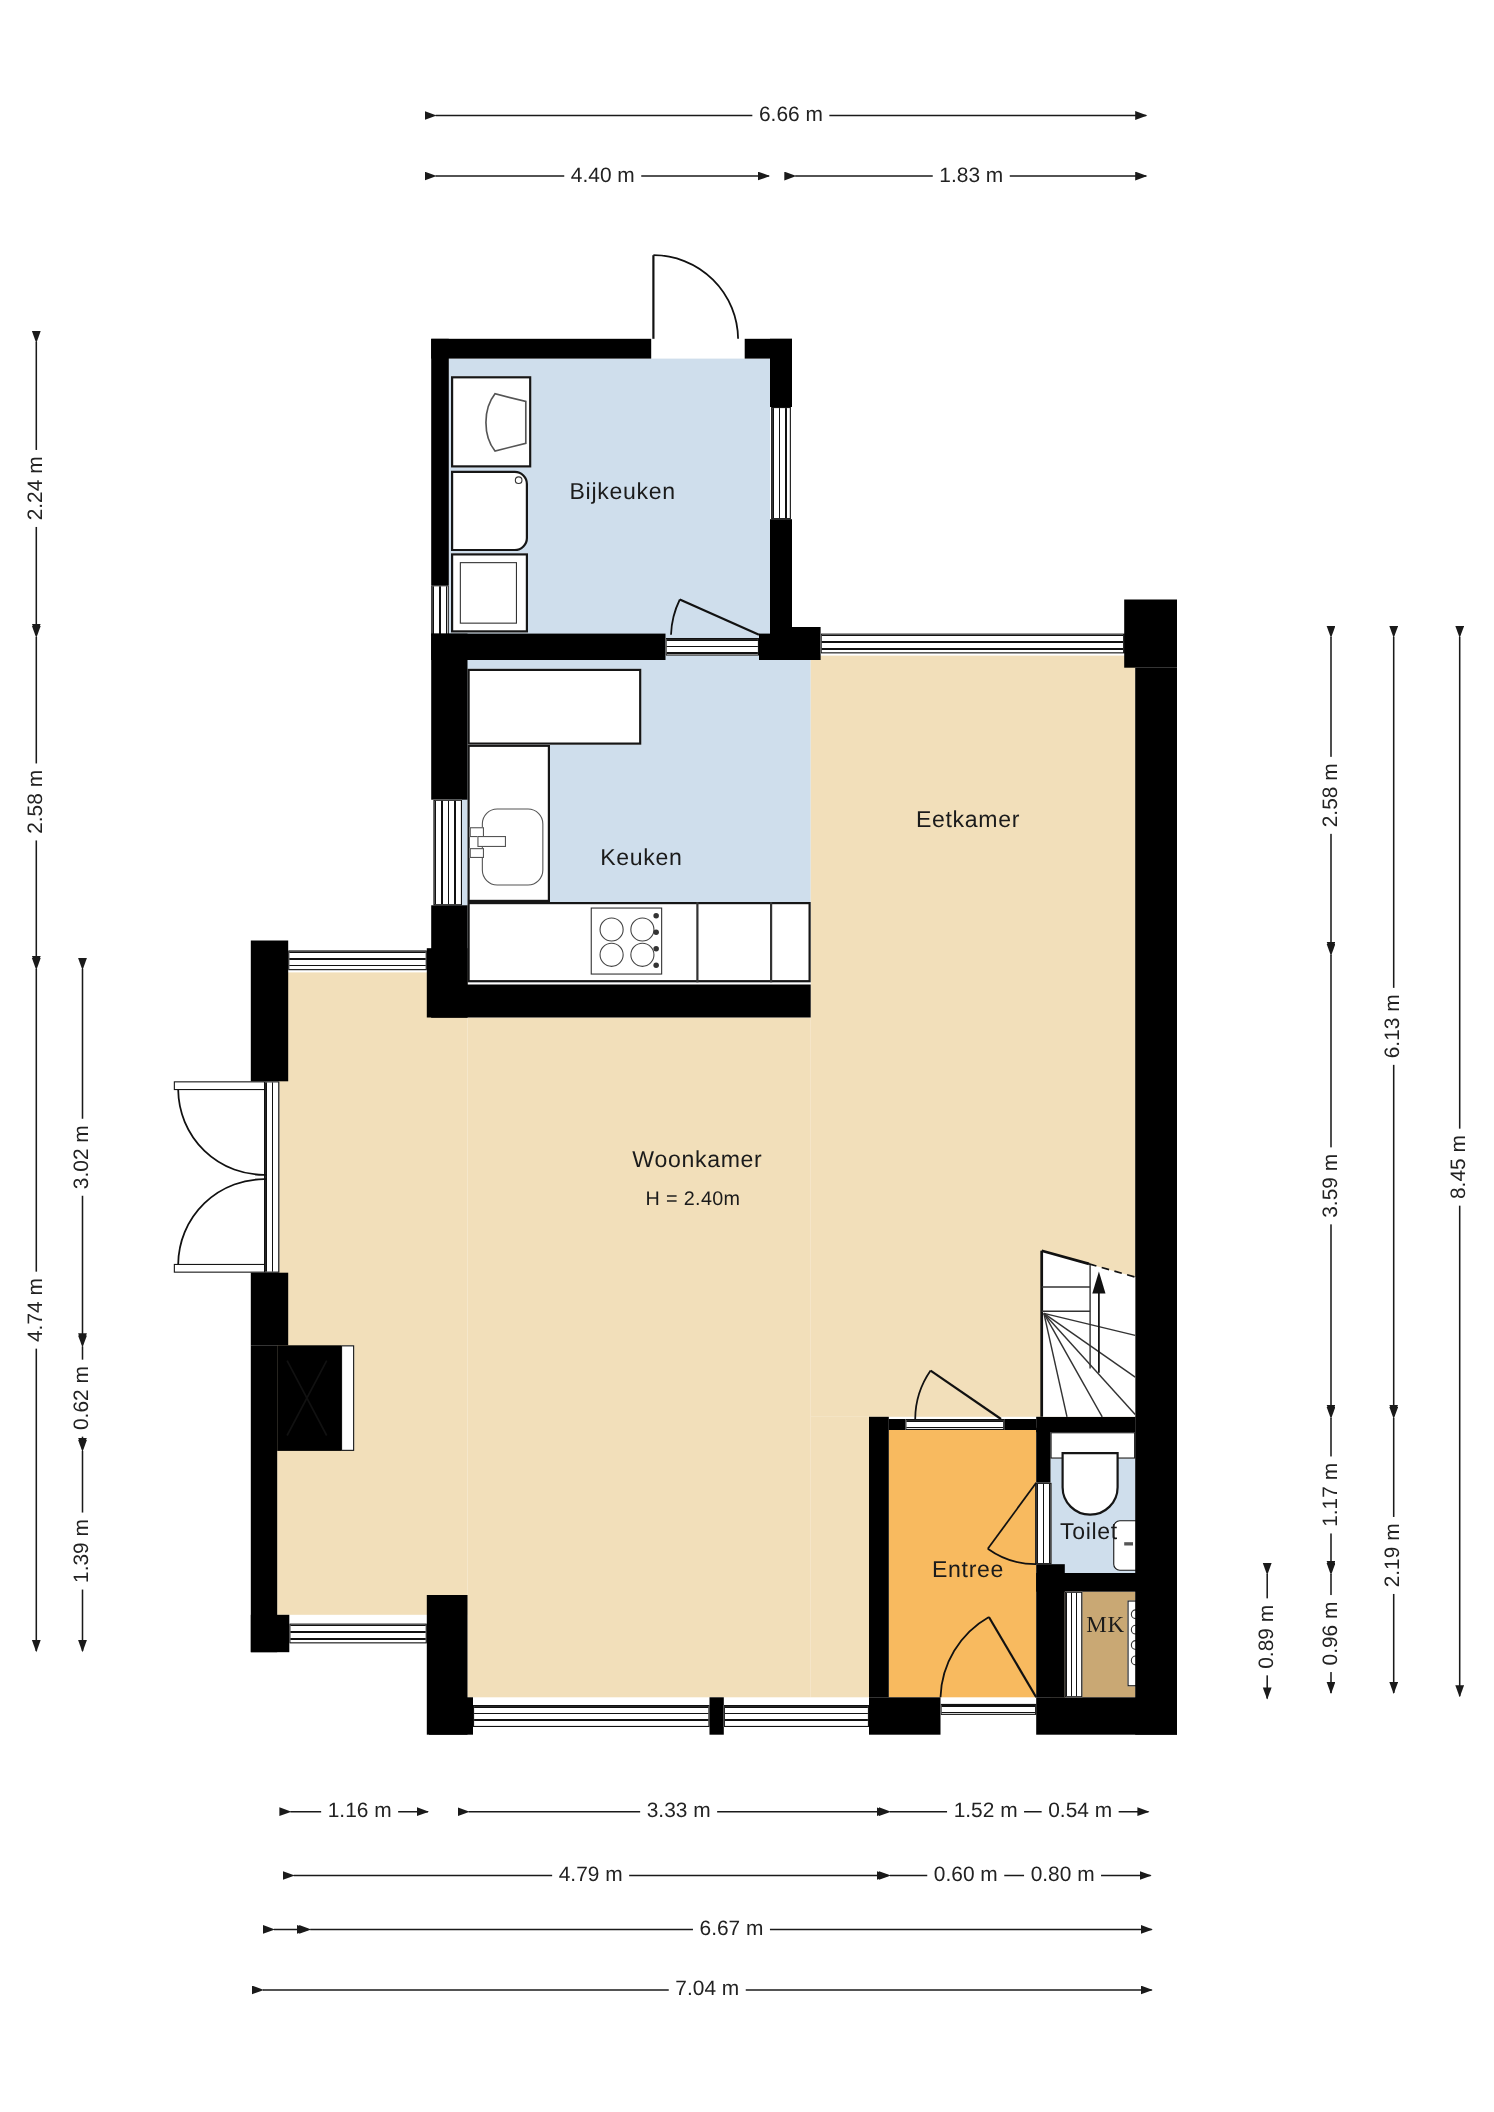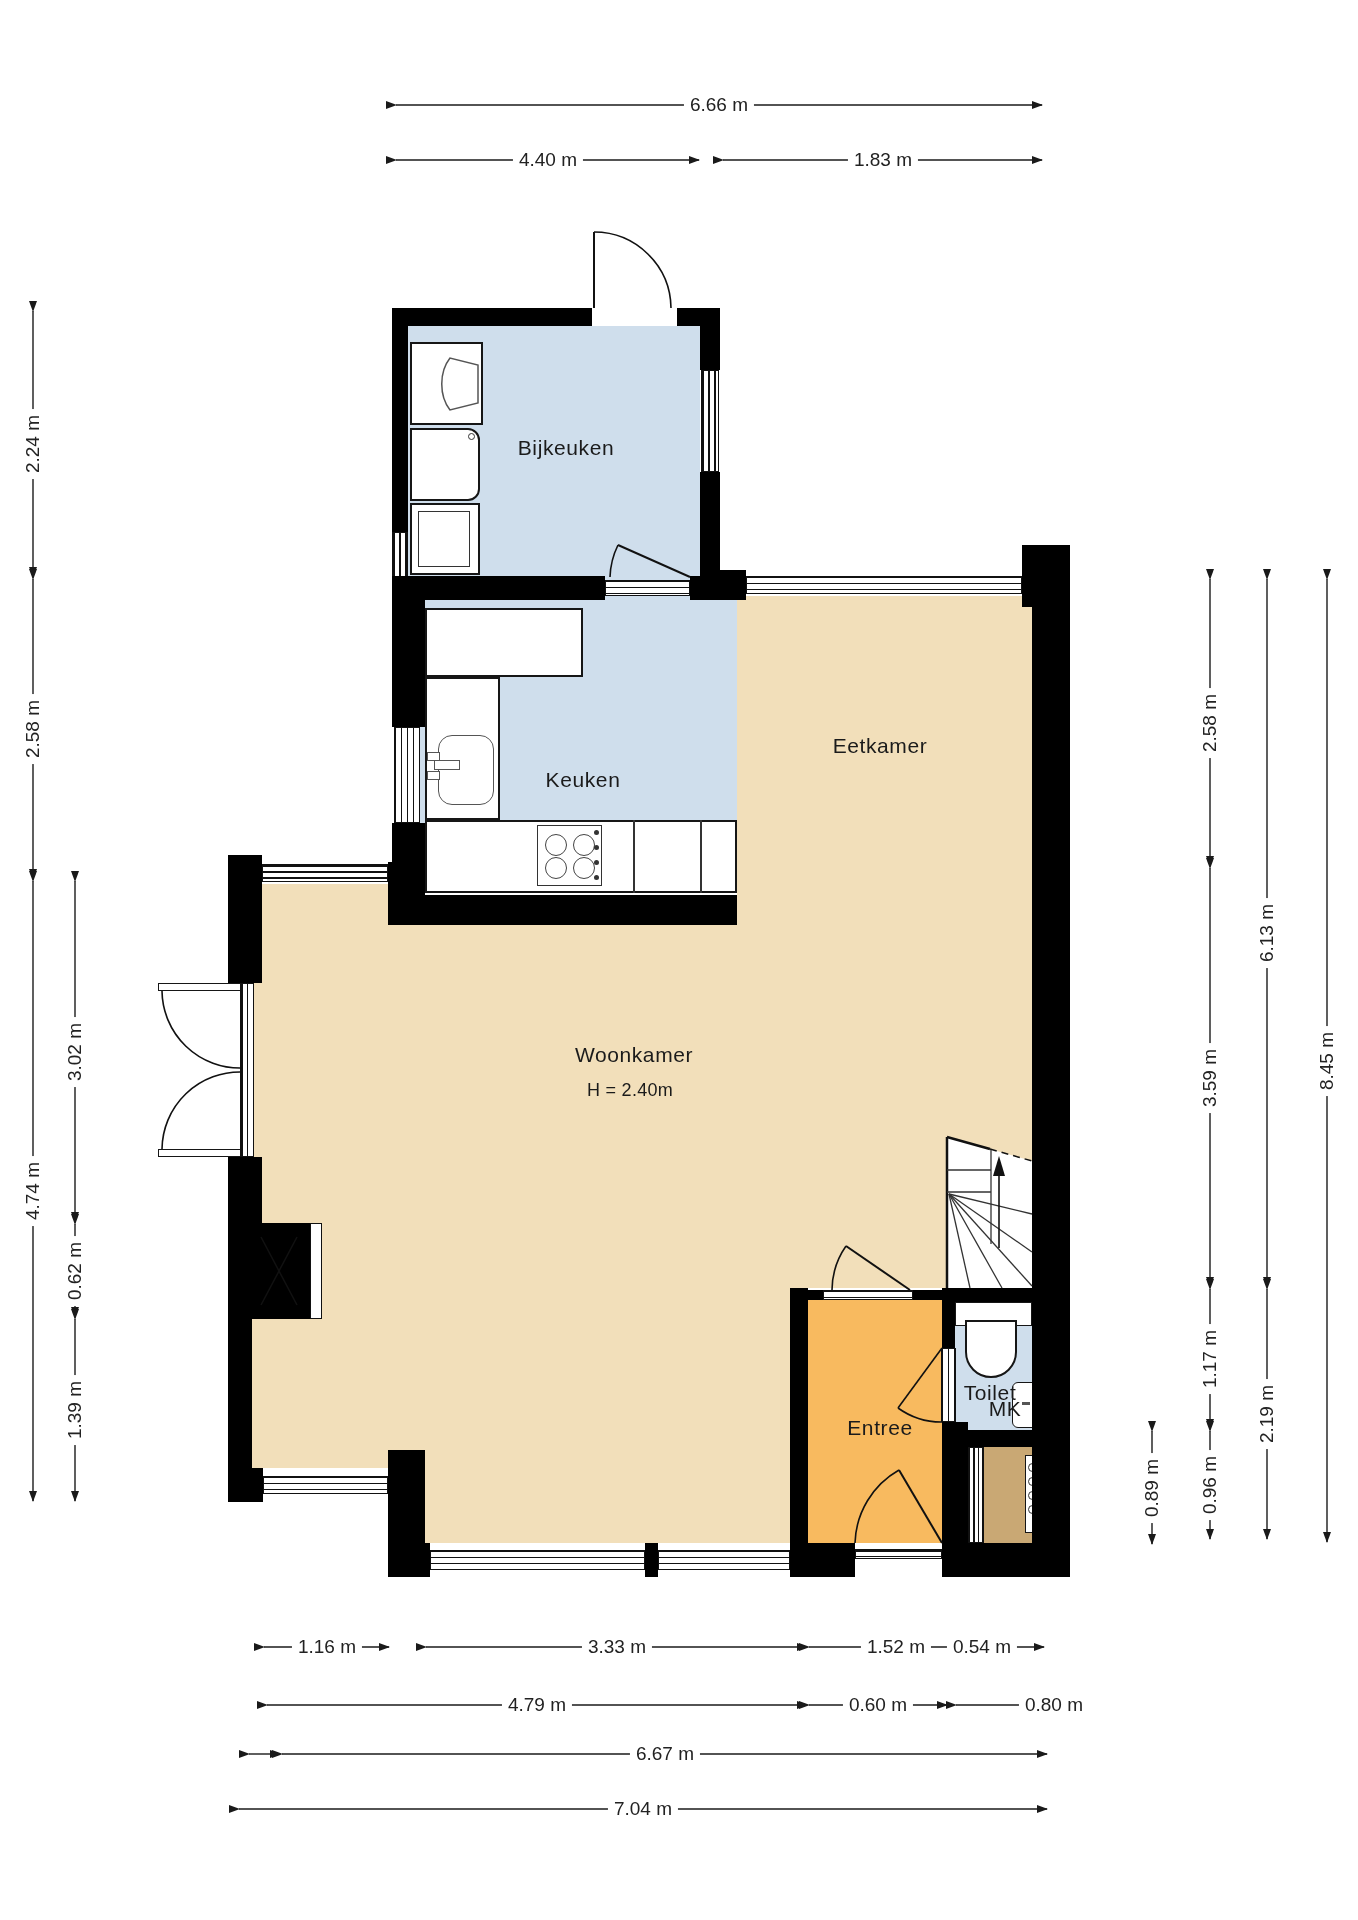--- a/index.html
+++ b/index.html
@@ -266,21 +266,21 @@
     </g>
   </svg>
 
   <div class="room-label" style="left:566px;top:448px;">Bijkeuken</div>
   <div class="room-label" style="left:583px;top:752px;margin-top:28px;">Keuken</div>
   <div class="room-label" style="left:880px;top:746px;">Eetkamer</div>
   <div class="room-label" style="left:634px;top:1055px;">Woonkamer</div>
   <div class="room-label sub-label" style="left:630px;top:1090px;">H = 2.40m</div>
   <div class="room-label" style="left:880px;top:1428px;">Entree</div>
   <div class="room-label" style="left:990px;top:1393px;">Toilet</div>
-  <div class="room-label" style="left:1005px;top:1409px;">MK</div>
+  <div class="room-label" style="left:1005px;top:1477px;font-family:Liberation Serif, serif;">MK</div>
 
   <div class="dim-label" style="left:719px;top:105px;">6.66 m</div>
   <div class="dim-label" style="left:548px;top:160px;">4.40 m</div>
   <div class="dim-label" style="left:883px;top:160px;">1.83 m</div>
 
   <div class="dim-label vert" style="left:33px;top:444px;">2.24 m</div>
   <div class="dim-label vert" style="left:33px;top:729px;">2.58 m</div>
   <div class="dim-label vert" style="left:33px;top:1191px;">4.74 m</div>
 
   <div class="dim-label vert" style="left:75px;top:1052px;">3.02 m</div>
@@ -295,17 +295,17 @@
   <div class="dim-label vert" style="left:1267px;top:933px;">6.13 m</div>
   <div class="dim-label vert" style="left:1267px;top:1414px;">2.19 m</div>
   <div class="dim-label vert" style="left:1327px;top:1061px;">8.45 m</div>
 
   <div class="dim-label" style="left:327px;top:1647px;">1.16 m</div>
   <div class="dim-label" style="left:617px;top:1647px;">3.33 m</div>
   <div class="dim-label" style="left:896px;top:1647px;">1.52 m</div>
   <div class="dim-label" style="left:982px;top:1647px;">0.54 m</div>
   <div class="dim-label" style="left:537px;top:1705px;">4.79 m</div>
   <div class="dim-label" style="left:878px;top:1705px;">0.60 m</div>
-  <div class="dim-label" style="left:1054px;top:1705px;">0.80 m</div>
+  <div class="dim-label" style="left:966px;top:1705px;">0.80 m</div>
   <div class="dim-label" style="left:665px;top:1754px;">6.67 m</div>
   <div class="dim-label" style="left:643px;top:1809px;">7.04 m</div>
 
 </div>
 
 </body></html>

